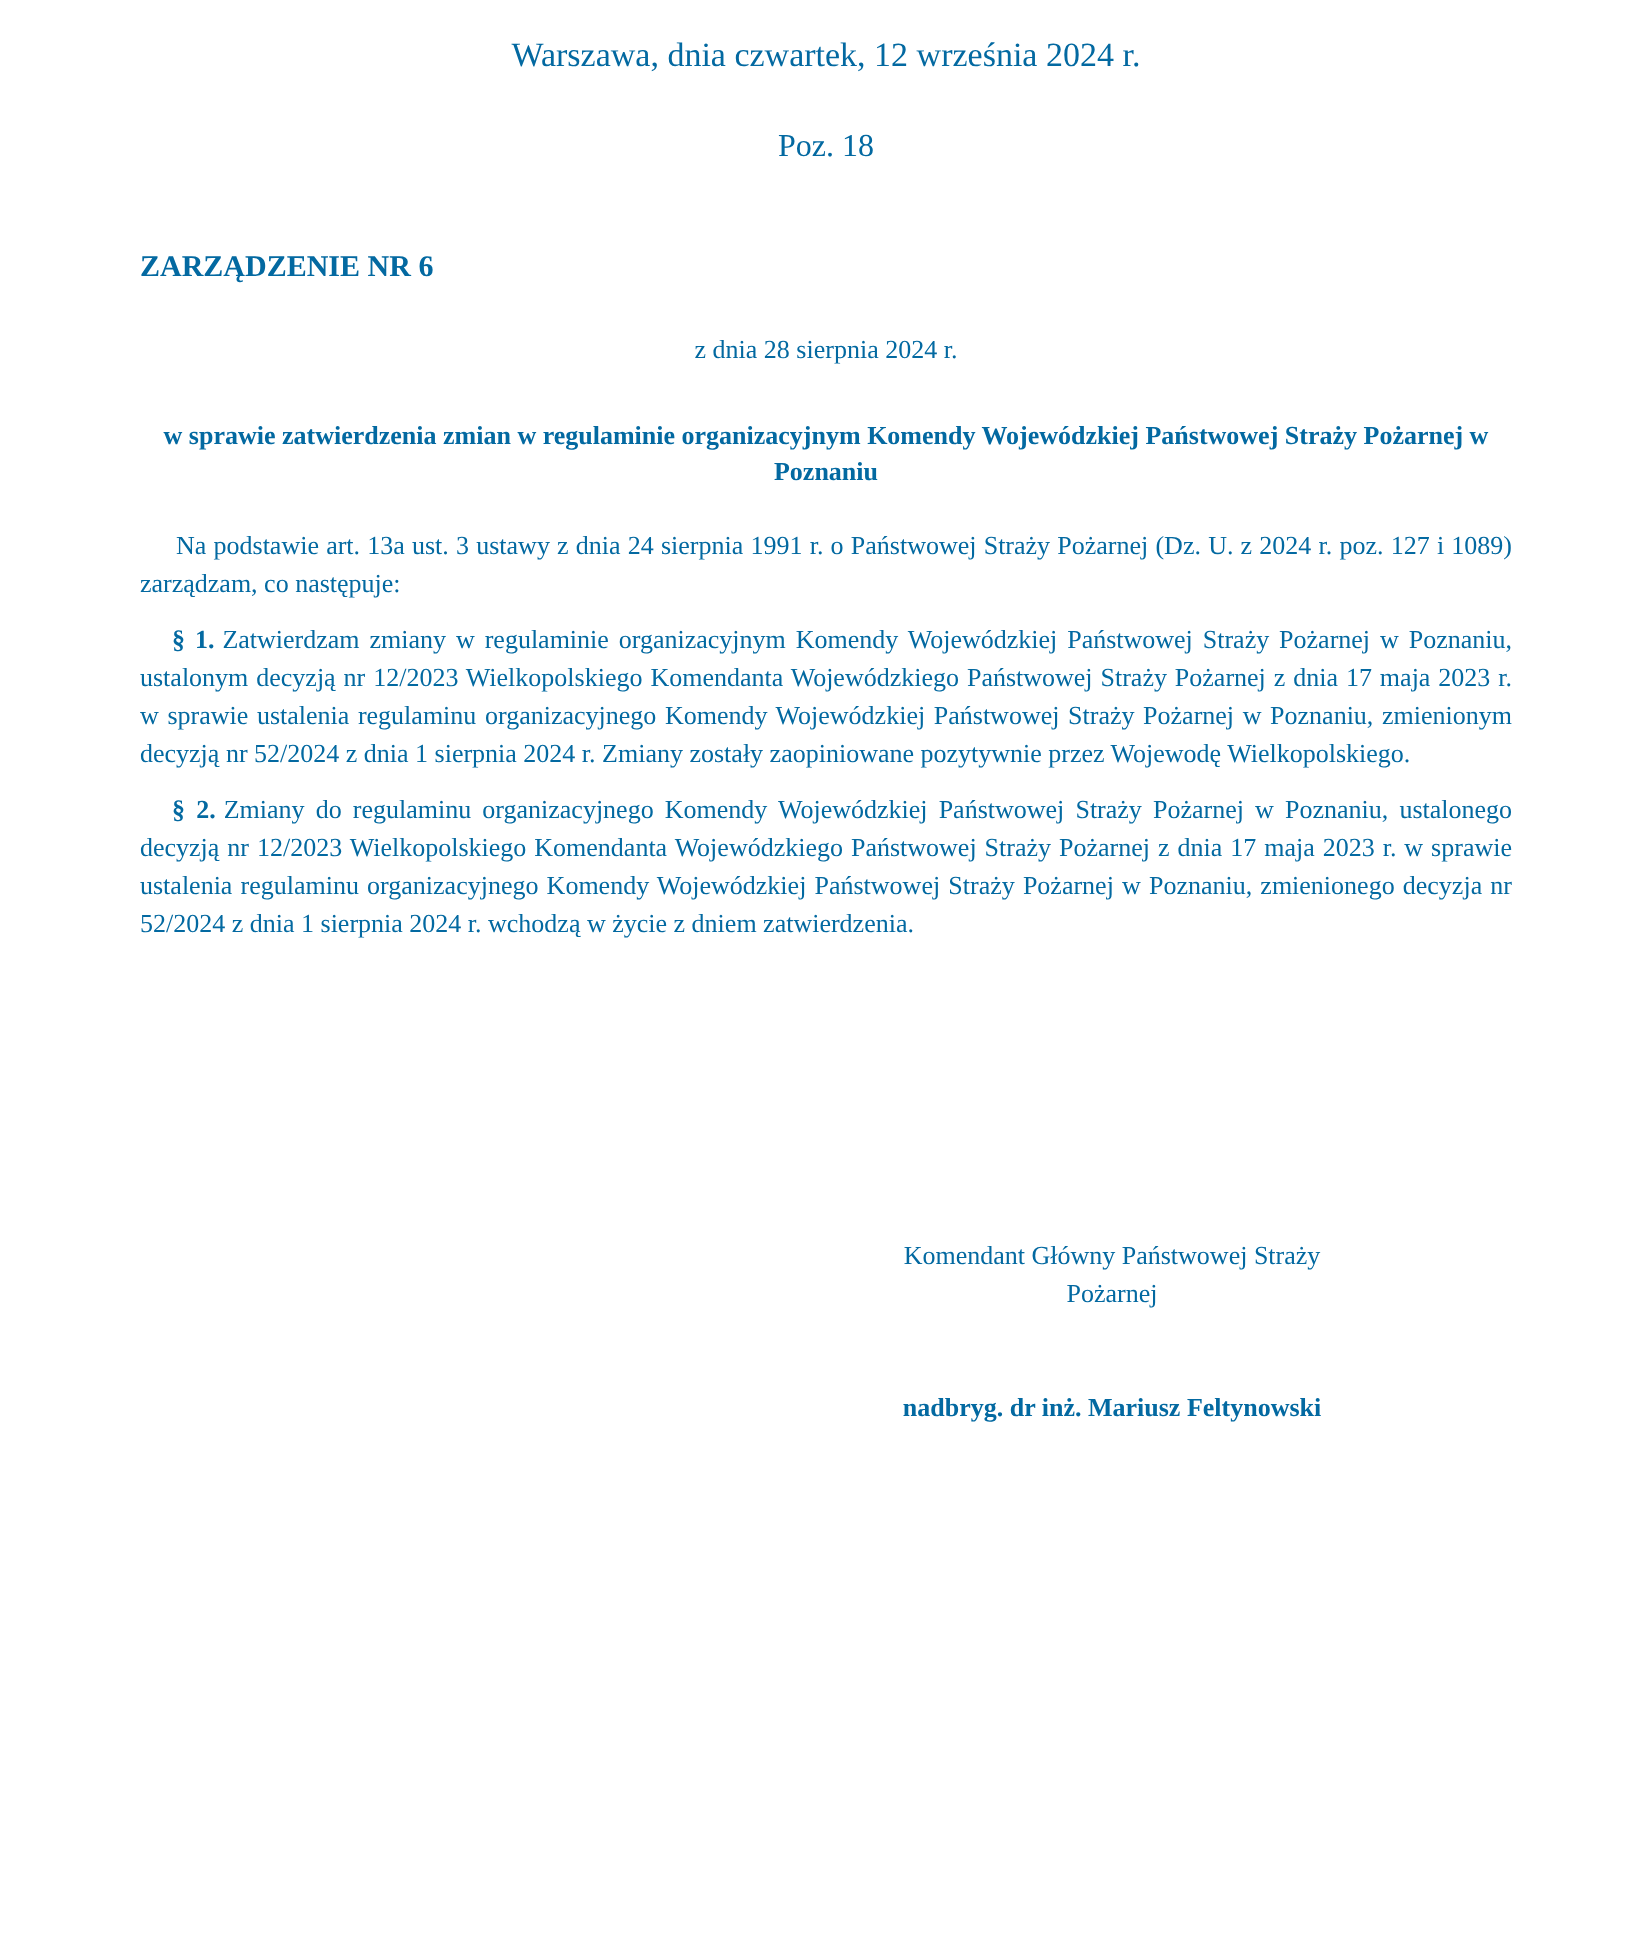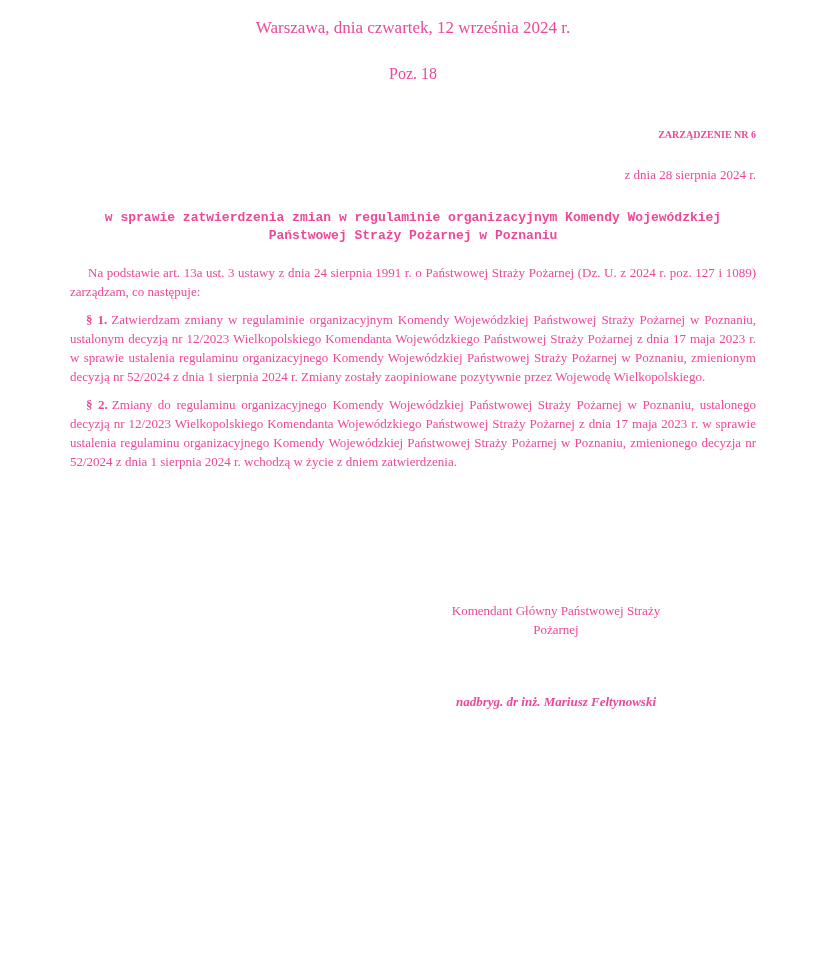--- a/index.html
+++ b/index.html
@@ -6,55 +6,54 @@
     margin: 0;
     padding: 0;
     background: #ffffff;
   }
   .page {
     position: relative;
     width: 826px;
     height: 972px;
     background: #ffffff;
     font-family: "Liberation Serif", "DejaVu Serif", serif;
-    color: #ec4899;
+    color: #0369a1;
     box-sizing: border-box;
     padding: 16px 70px 0 70px;
     overflow: hidden;
   }
   .date-line {
     text-align: center;
     font-size: 17px;
     margin-top: 2px;
   }
   .poz-line {
     text-align: center;
     font-size: 16px;
     margin-top: 27px;
   }
   .title-block {
     margin-top: 43px;
-    text-align: right;
+    text-align: left;
     font-weight: bold;
-    font-size: 10px;
+    font-size: 15px;
     line-height: 17px;
   }
   .date-sub {
-    text-align: right;
+    text-align: center;
     font-size: 13px;
     margin-top: 24px;
   }
   .subject {
     text-align: center;
     font-weight: bold;
     font-size: 13px;
     line-height: 18px;
     margin-top: 26px;
     padding: 0 10px;
-    font-family: Liberation Mono, monospace;
   }
   .body-text {
     margin-top: 18px;
     font-size: 13px;
     line-height: 19px;
     text-align: justify;
   }
   p.intro {
     margin: 0 0 0 0;
     text-indent: 18px;
@@ -63,31 +62,30 @@
     margin: 9px 0 0 0;
     text-indent: 16px;
   }
   .plabel {
     font-weight: bold;
     margin-right: 4px;
   }
   .signature {
     position: absolute;
     left: 430px;
-    top: 601px;
+    top: 618px;
     width: 252px;
     text-align: center;
     font-size: 13px;
     line-height: 19px;
   }
   .sig-name {
     font-weight: bold;
-    margin-top: 53px;
+    margin-top: 38px;
     white-space: nowrap;
-    font-style: italic;
   }
 </style>
 </head>
 <body>
 
 <div class="page">
 
   <div class="date-line">Warszawa, dnia czwartek, 12 września 2024 r.</div>
 
   <div class="poz-line">Poz. 18</div>

